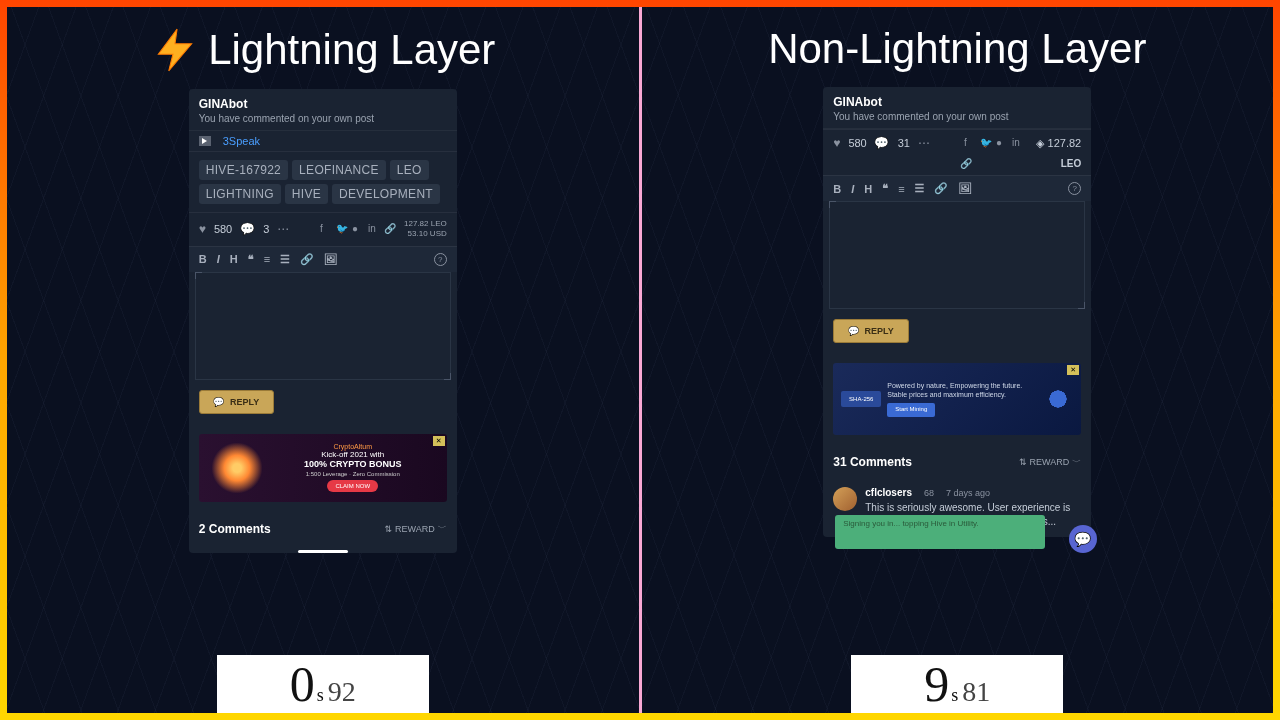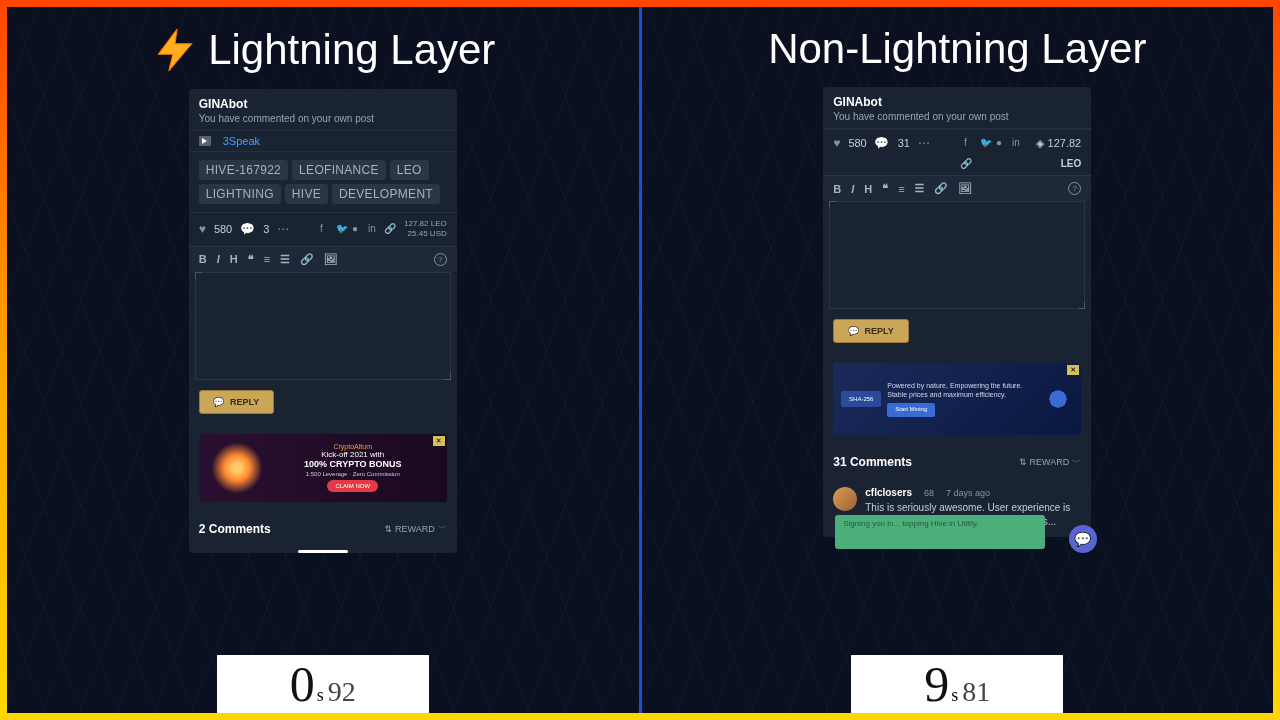--- a/index.html
+++ b/index.html
@@ -1,20 +1,20 @@
 <!DOCTYPE html>
 <html><head>
 <meta charset="utf-8">
 <style>
 *{margin:0;padding:0;box-sizing:border-box}
 body{font-family:-apple-system,BlinkMacSystemFont,"Segoe UI",sans-serif;background:#000;width:1280px;height:720px;overflow:hidden}
 .frame{width:1280px;height:720px;background:linear-gradient(to bottom,#ff4500,#ffa500,#ffd700);padding:7px}
 .inner{width:100%;height:100%;display:flex;gap:0;background:#fff}
 .pane{flex:1;position:relative;background:#0a1020;overflow:hidden}
-.pane.left{border-right:3px solid #1d4ed8}
+.pane.left{border-right:3px solid #f9a8d4}
 .grid-bg{position:absolute;inset:0;background-image:repeating-linear-gradient(70deg,rgba(80,90,120,.15) 0,rgba(80,90,120,.15) 1px,transparent 1px,transparent 35px),repeating-linear-gradient(-70deg,rgba(80,90,120,.15) 0,rgba(80,90,120,.15) 1px,transparent 1px,transparent 35px);opacity:.6}
 .title{position:relative;display:flex;align-items:center;justify-content:center;gap:8px;color:#fff;font-size:42px;font-weight:400;padding:18px 0 14px;font-family:Gill Sans,Optima,sans-serif}
 .bolt{width:50px;height:50px;display:inline-block}
 .card{position:relative;width:268px;margin:0 auto;background:#1a2332;border-radius:4px;color:#c5cdd8;font-size:11px}
 .notif{padding:8px 10px 6px;border-bottom:1px solid rgba(255,255,255,.05)}
 .notif .u{color:#fff;font-weight:600;font-size:12px}
 .notif .m{color:#9aa3b0;font-size:10px;margin-top:2px}
 .sp{display:flex;align-items:center;gap:12px;padding:4px 10px;border-bottom:1px solid rgba(255,255,255,.06)}
 .sp a{color:#4a9eff;font-size:11px;text-decoration:none}
 .playico{width:12px;height:10px;background:#5a6270;position:relative}
@@ -114,21 +114,21 @@
     <span class="ico">⋯</span>
     <div class="socials">
       <span class="s">f</span>
       <span class="s">🐦</span>
       <span class="s">●</span>
       <span class="s">in</span>
       <span class="s">🔗</span>
     </div>
     <div class="amt">
       <div>127.82 LEO</div>
-      <div>25.45 USD</div>
+      <div>53.10 USD</div>
     </div>
   </div>
   <div class="toolbar">
     <span class="t">B</span>
     <span class="t" style="font-style:italic">I</span>
     <span class="t">H</span>
     <span class="t">❝</span>
     <span class="t">≡</span>
     <span class="t">☰</span>
     <span class="t">🔗</span>

